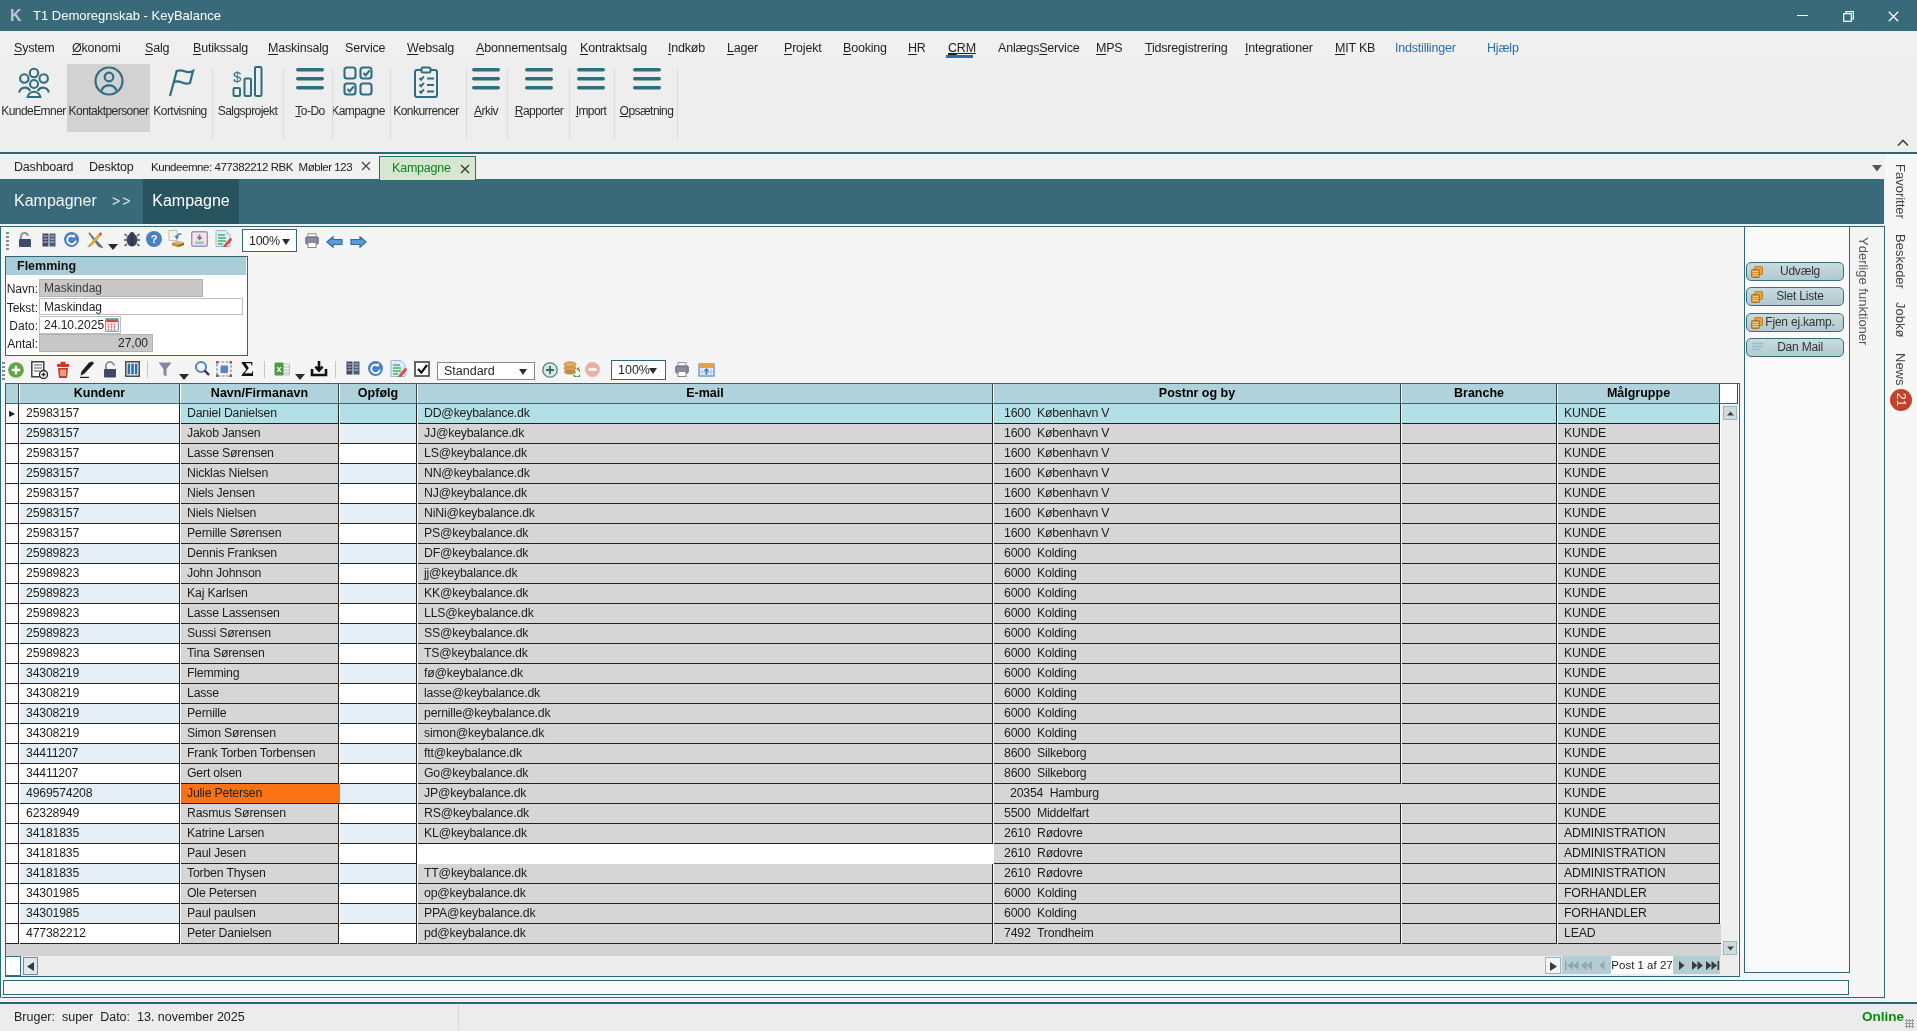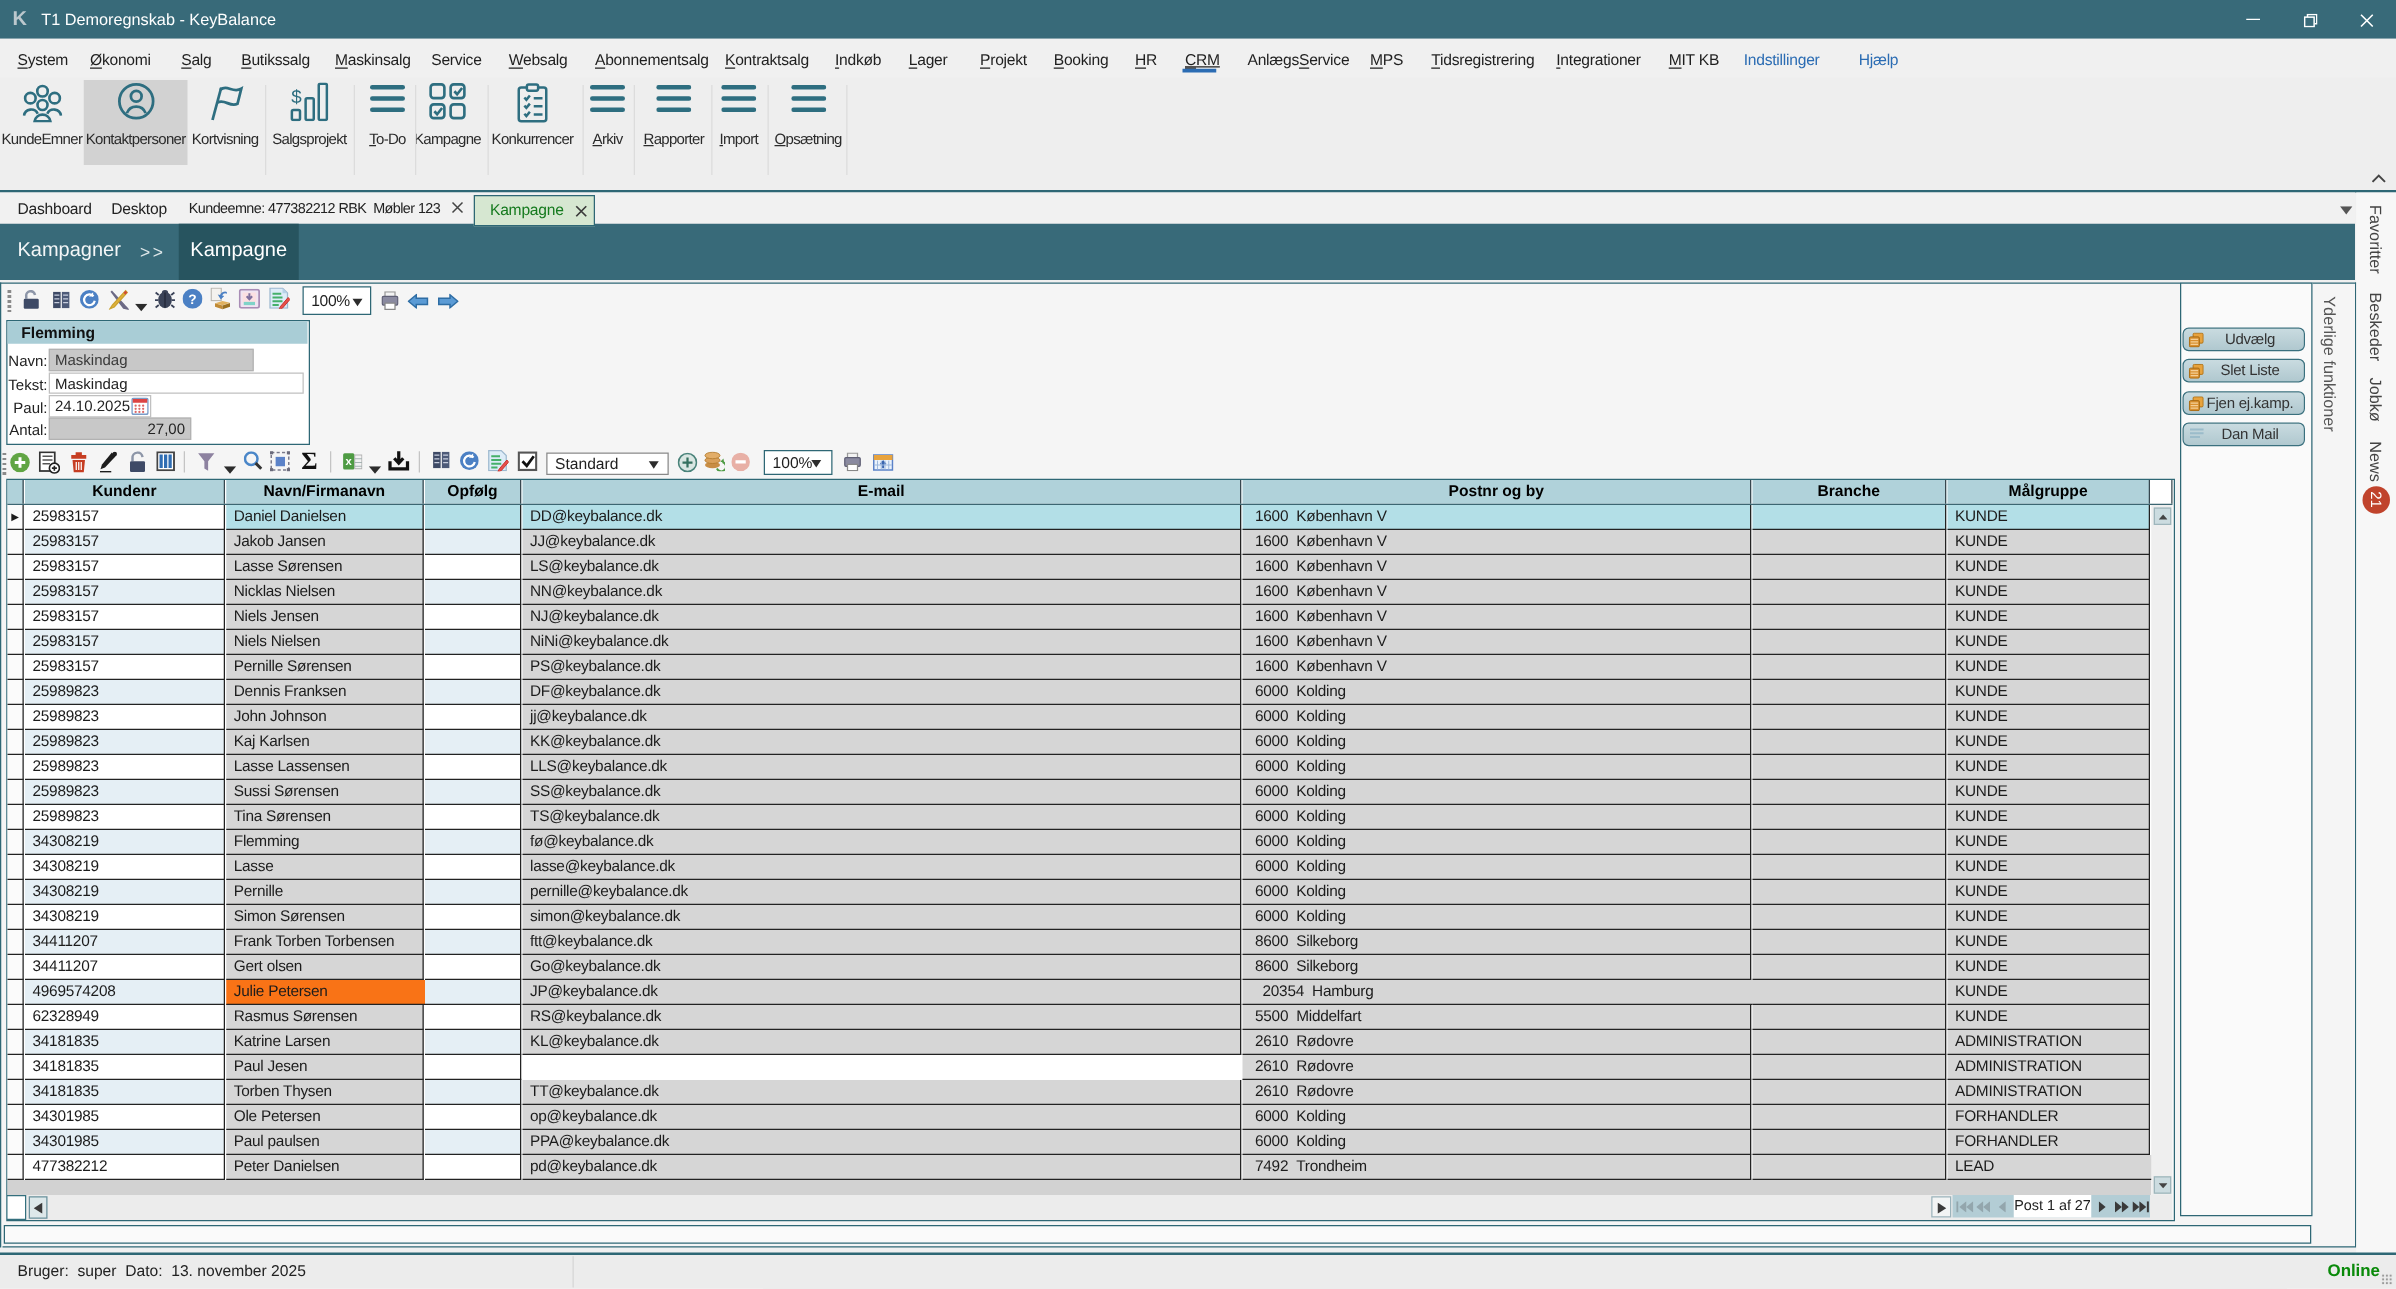--- a/index.html
+++ b/index.html
@@ -272,21 +272,21 @@
 <div style="position:absolute;left:350px;top:234px"><svg width="17" height="12" viewBox="0 0 17 12">
       <path d="M16.2 6 L10 0.8 V3.5 H1 V8.5 H10 V11.2z" fill="#5b9bd5" stroke="#2e6da4" stroke-width="1.2"></path>
     </svg></div>
 <div class="abs" style="left:4.5px;top:256px;width:243px;height:100px;border:1.4px solid #2e6775;background:#fff"></div>
 <div class="abs" style="left:5.9px;top:257.4px;width:240.2px;height:18px;background:#a9cdd6"></div>
 <div class="abs" style="left:17px;top:259px;font-size:12.5px;font-weight:bold;color:#111">Flemming</div>
 <div class="abs" style="left:2px;top:282px;width:36px;text-align:right;font-size:12px;color:#222">Navn:</div>
 <div class="abs" style="left:39px;top:279px;width:164px;height:17.5px;background:#c8c8c8;border:1px solid #b2b2b2;font-size:12px;color:#3a3a3a;line-height:16px;padding-left:4px">Maskindag</div>
 <div class="abs" style="left:2px;top:301px;width:36px;text-align:right;font-size:12px;color:#222">Tekst:</div>
 <div class="abs" style="left:39px;top:297.5px;width:204px;height:17.5px;background:#fff;border:1px solid #c0c0c0;font-size:12px;color:#222;line-height:16px;padding-left:4px">Maskindag</div>
-<div class="abs" style="left:2px;top:319px;width:36px;text-align:right;font-size:12px;color:#222">Paul:</div>
+<div class="abs" style="left:2px;top:319px;width:36px;text-align:right;font-size:12px;color:#222">Dato:</div>
 <div class="abs" style="left:39px;top:316px;width:82px;height:17.5px;background:#fff;border:1px solid #c0c0c0;font-size:12px;color:#222;line-height:16px;padding-left:4px">24.10.2025</div>
 <svg class="abs" style="left:105px;top:317.5px" width="14" height="14">
     <rect x="0.6" y="0.6" width="12.8" height="12.8" rx="1.5" fill="#fff" stroke="#7a9cc8" stroke-width="1.2"></rect>
     <rect x="1.2" y="1.2" width="11.6" height="3" fill="#d44"></rect>
     <g fill="#d66">
       <circle cx="3.5" cy="6.5" r="0.9"></circle>
       <circle cx="6.5" cy="6.5" r="0.9"></circle>
       <circle cx="9.5" cy="6.5" r="0.9"></circle>
       <circle cx="3.5" cy="9" r="0.9"></circle>
       <circle cx="6.5" cy="9" r="0.9"></circle>

